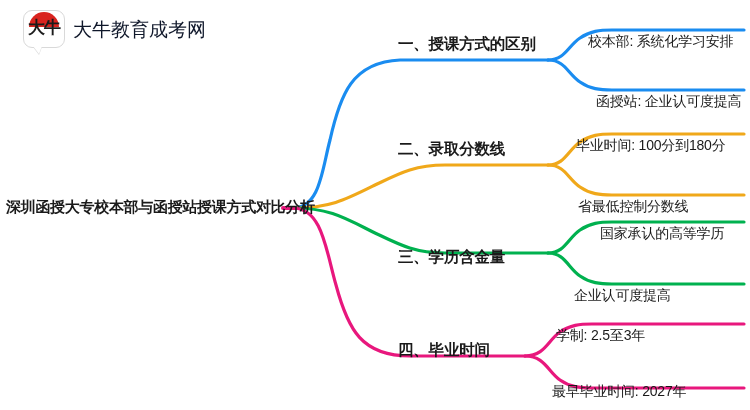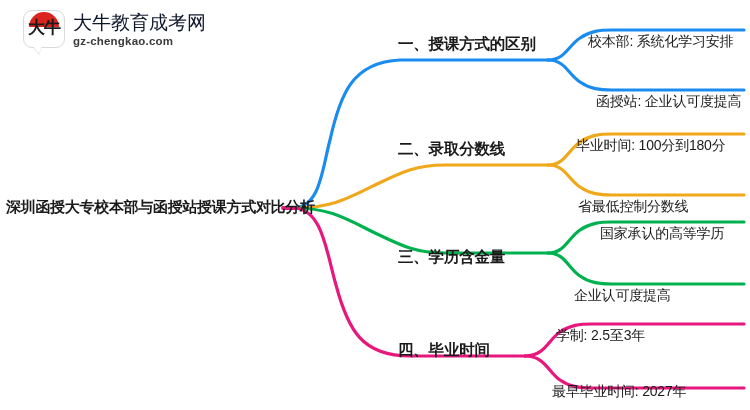--- a/index.html
+++ b/index.html
@@ -128,21 +128,20 @@
 <body>
 
 <div id="logo">
   <div id="logo-mark">
     <div class="bubble"></div>
     <div class="sun"></div>
     <div class="ox">大牛</div>
   </div>
   <div id="logo-text">
     <div id="logo-title">大牛教育成考网</div>
-    <div id="logo-sub">gz-chengkao.com</div>
   </div>
 </div>
 
 <svg id="mindmap" viewBox="0 0 750 410" xmlns="http://www.w3.org/2000/svg">
   <g fill="none" stroke-linecap="round">
 
     <path d="M293,208 C320,208 322,170 330,140 C340,95 352,62 400,60 L548,60" stroke="#1a8cf0" stroke-width="3.2"></path>
     <path d="M548,60 C565,60 568,46 580,38 C590,31 600,30 612,30 L744,30" stroke="#1a8cf0" stroke-width="3.2"></path>
     <path d="M548,60 C565,60 568,74 580,82 C590,89 600,90 612,90 L744,90" stroke="#1a8cf0" stroke-width="3.2"></path>
 

